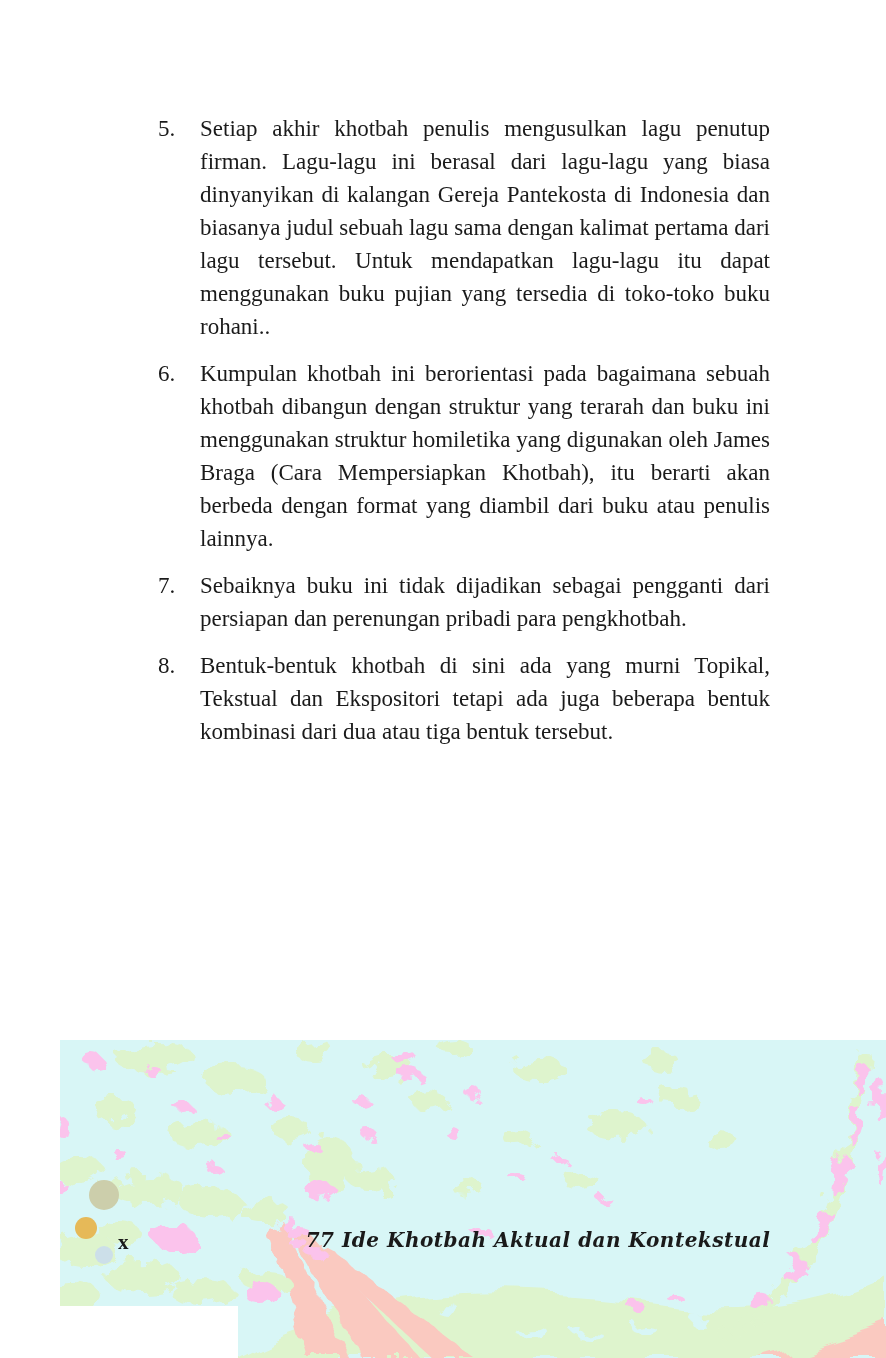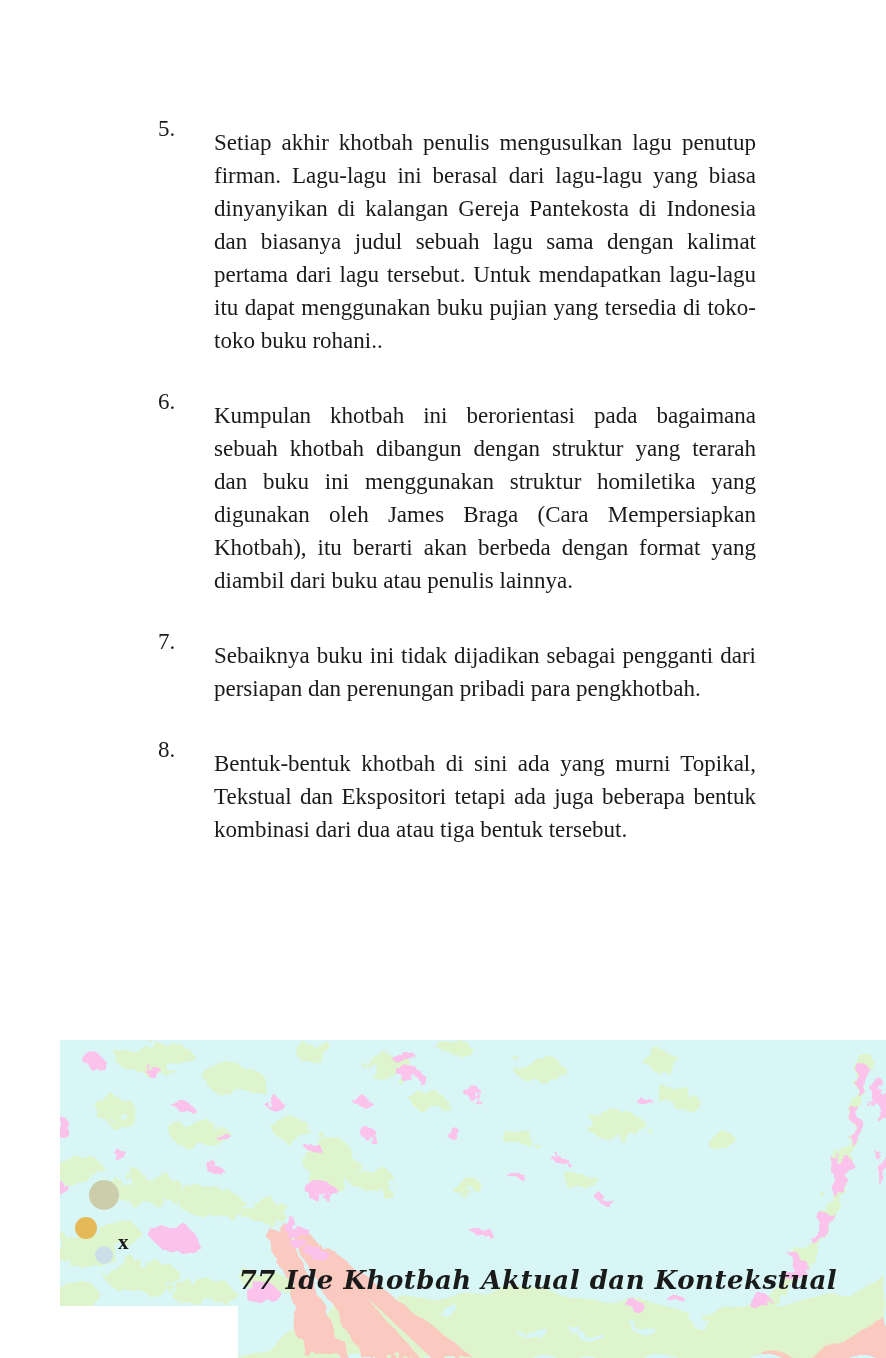--- a/index.html
+++ b/index.html
@@ -17,40 +17,40 @@
   .list {
     position:absolute; top:112px; left:158px; width:612px;
     margin:0; padding:0; list-style:none;
     color:var(--ink, #1e1e1e);
   }
   .list li { display:flex; margin-bottom:14px; }
   .num {
     flex:0 0 42px; font-size:23px; line-height:33px;
   }
   .txt {
-    flex:1; margin:14px; font-size:23px; line-height:33px;
+    flex:1; margin:0; font-size:23px; line-height:33px;
     text-align:justify; text-justify:inter-word;
   }
 
   
   .footer {
     position:absolute; left:60px; top:1040px; width:826px; height:318px;
     clip-path: polygon(0 0, 826px 0, 826px 318px, 178px 318px, 178px 266px, 0 266px);
   }
   .footer svg { position:absolute; left:0; top:0; width:826px; height:318px; display:block; }
   .page-num {
     position:absolute; left:58px; top:190px;
     font-family:"Liberation Serif", serif; font-weight:bold;
     font-size:21px; color:var(--ink, #141414);
   }
   .running-title {
     position:absolute; left:478px; top:188px; transform:translateX(-50%);
     white-space:nowrap;
     font-family:"DejaVu Serif", serif; font-style:italic; font-weight:bold;
-    font-size:26px; letter-spacing:0.5px; color:var(--ink, #141414);margin-top:37px;
+    font-size:20px; letter-spacing:0.5px; color:var(--ink, #141414);
   }
 </style>
 </head>
 <body>
 
 <div class="page">
 
   <ol class="list">
     <li>
       <span class="num">5.</span>

